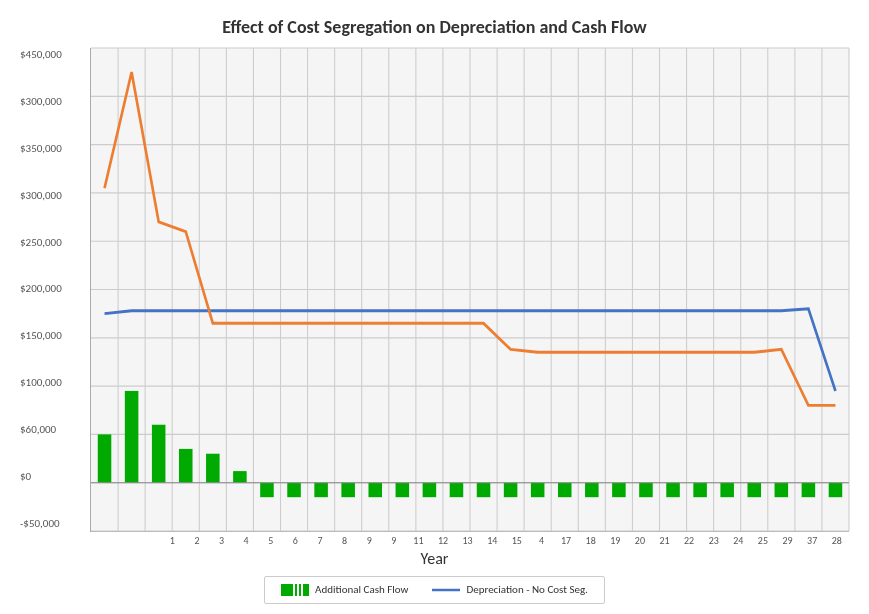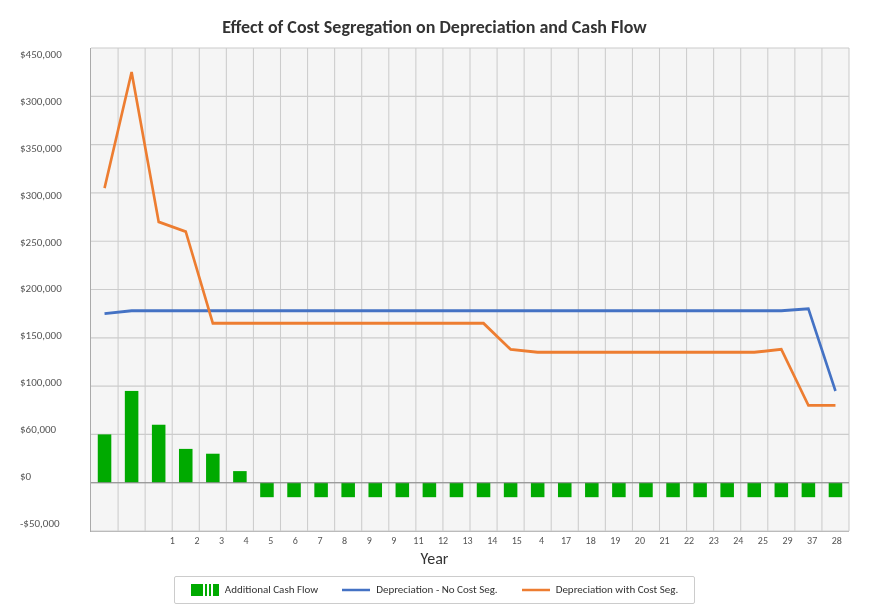--- a/index.html
+++ b/index.html
@@ -250,20 +250,14 @@
         <rect x="24" y="1" width="4" height="12" fill="#00aa00"></rect>
       </svg>
       <span>Additional Cash Flow</span>
     </div>
     <div class="legend-item">
       <svg width="28" height="14">
         <line x1="0" y1="7" x2="28" y2="7" stroke="#4472C4" stroke-width="2.5"></line>
       </svg>
       <span>Depreciation - No Cost Seg.</span>
     </div>
-    <div class="legend-item">
-      <svg width="28" height="14">
-        <line x1="0" y1="7" x2="28" y2="7" stroke="#ED7D31" stroke-width="2.5"></line>
-      </svg>
-      <span>Depreciation with Cost Seg.</span>
-    </div>
   </div>
 </div>
 
 </body></html>

